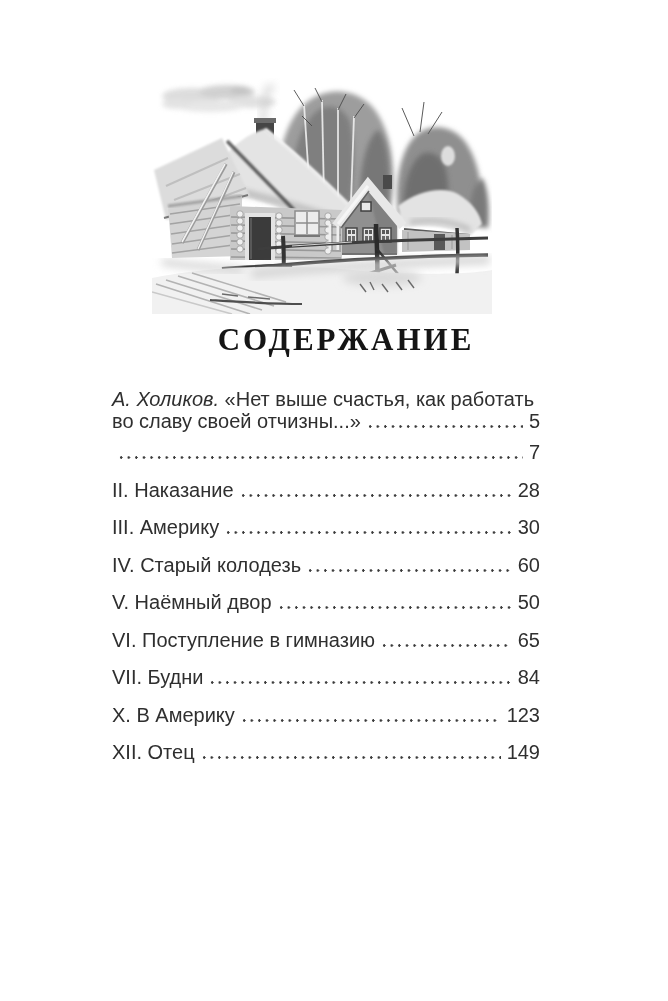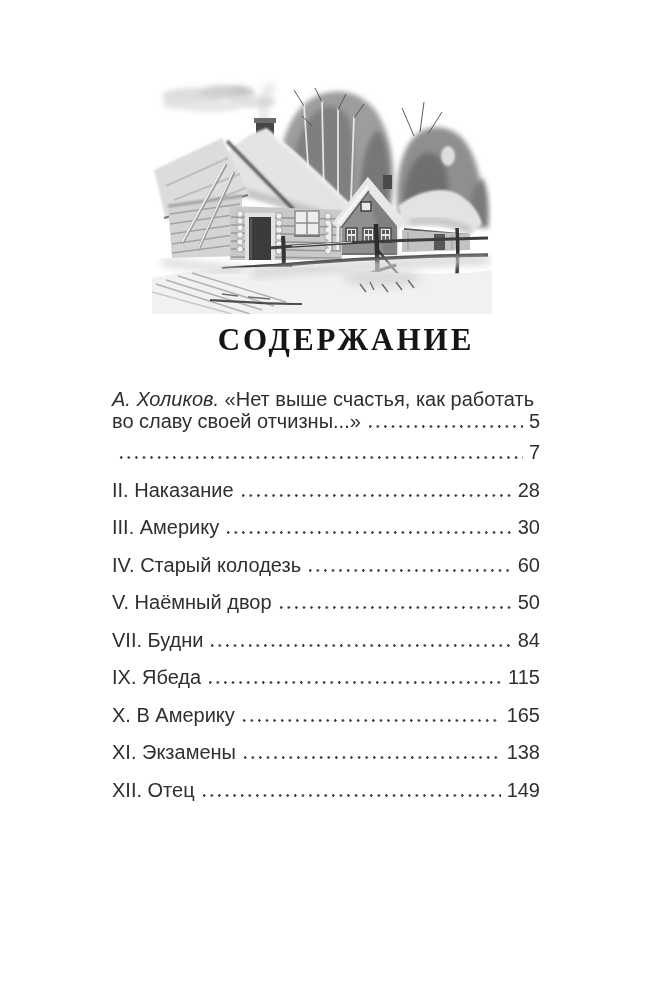--- a/index.html
+++ b/index.html
@@ -274,45 +274,40 @@
     <span class="dots"></span>
     <span class="pg">60</span>
   </div>
 
   <div class="row">
     <span class="lbl">V. Наёмный двор</span>
     <span class="dots"></span>
     <span class="pg">50</span>
   </div>
 
+  <div class="row">
+    <span class="lbl">VI. Поступление в гимназию</span>
+    <span class="dots"></span>
+    <span class="pg">65</span>
+  </div>
 
   <div class="row">
     <span class="lbl">VII. Будни</span>
     <span class="dots"></span>
     <span class="pg">84</span>
   </div>
 
 
-  <div class="row">
-    <span class="lbl">IX. Ябеда</span>
-    <span class="dots"></span>
-    <span class="pg">115</span>
-  </div>
 
   <div class="row">
     <span class="lbl">X. В Америку</span>
     <span class="dots"></span>
-    <span class="pg">165</span>
-  </div>
-
-  <div class="row">
-    <span class="lbl">XI. Экзамены</span>
-    <span class="dots"></span>
-    <span class="pg">138</span>
-  </div>
+    <span class="pg">123</span>
+  </div>
+
 
   <div class="row">
     <span class="lbl">XII. Отец</span>
     <span class="dots"></span>
     <span class="pg">149</span>
   </div>
 </div>
   </div>
 </div>
 

